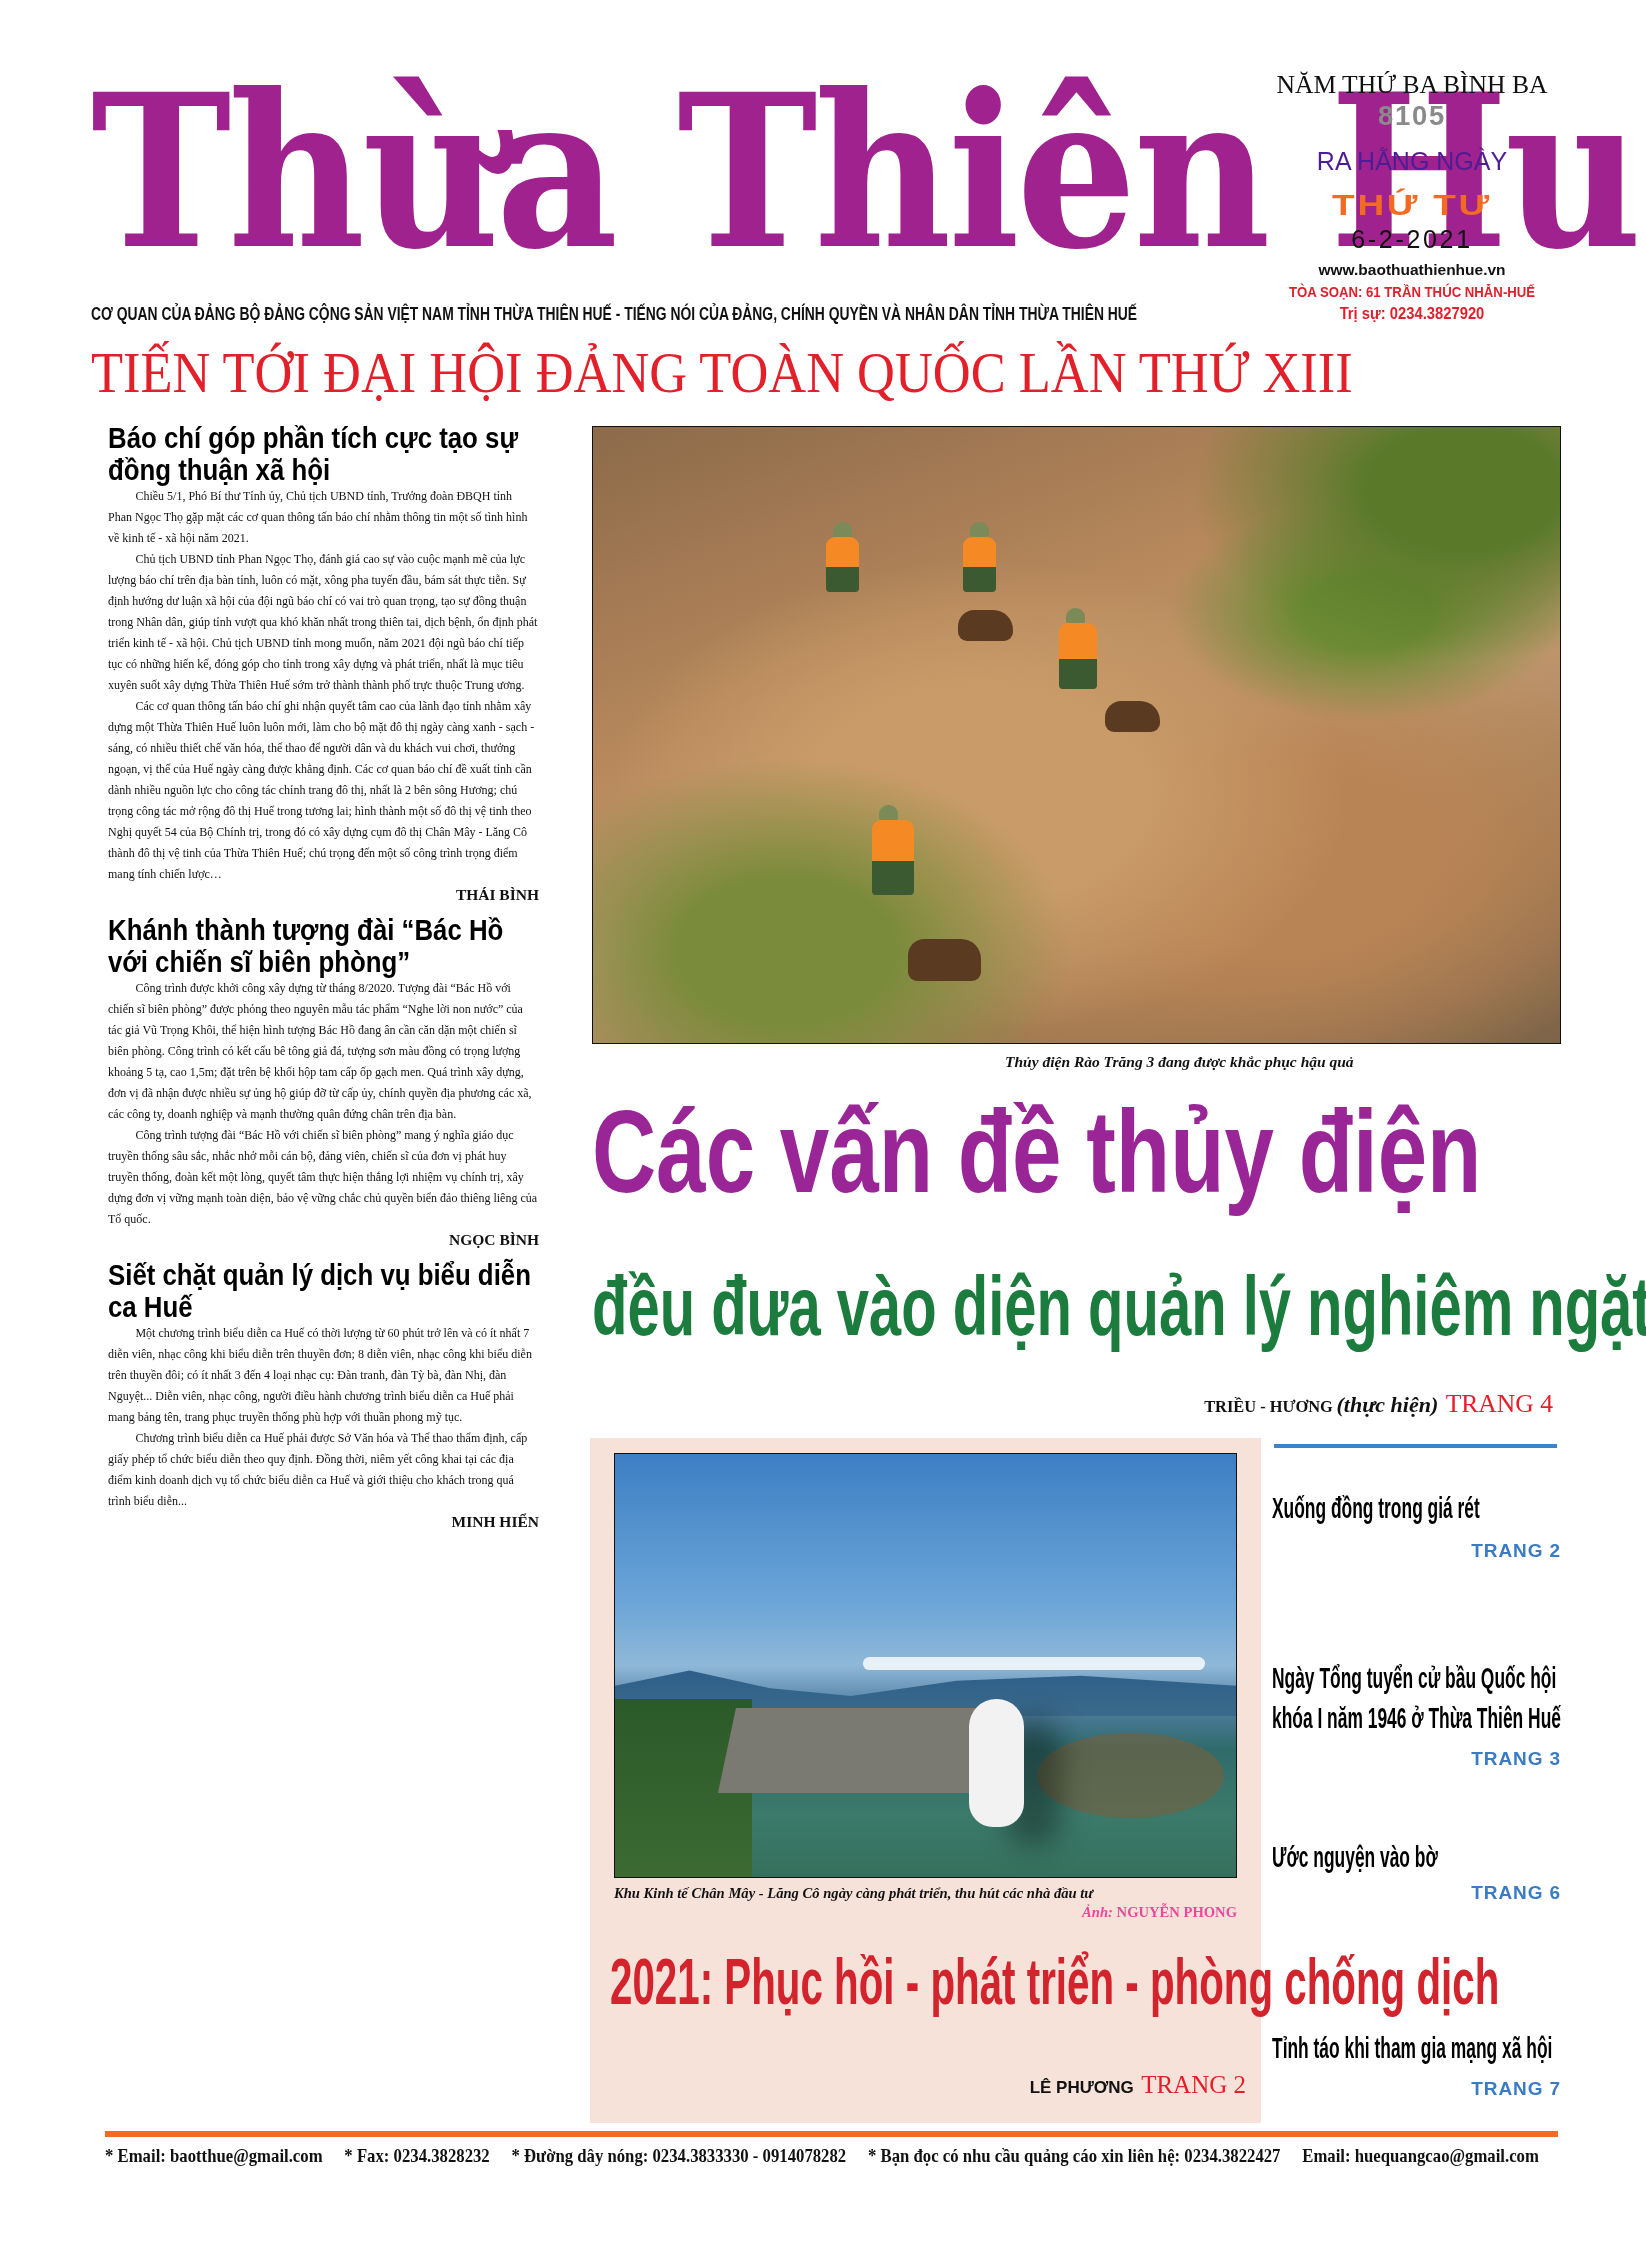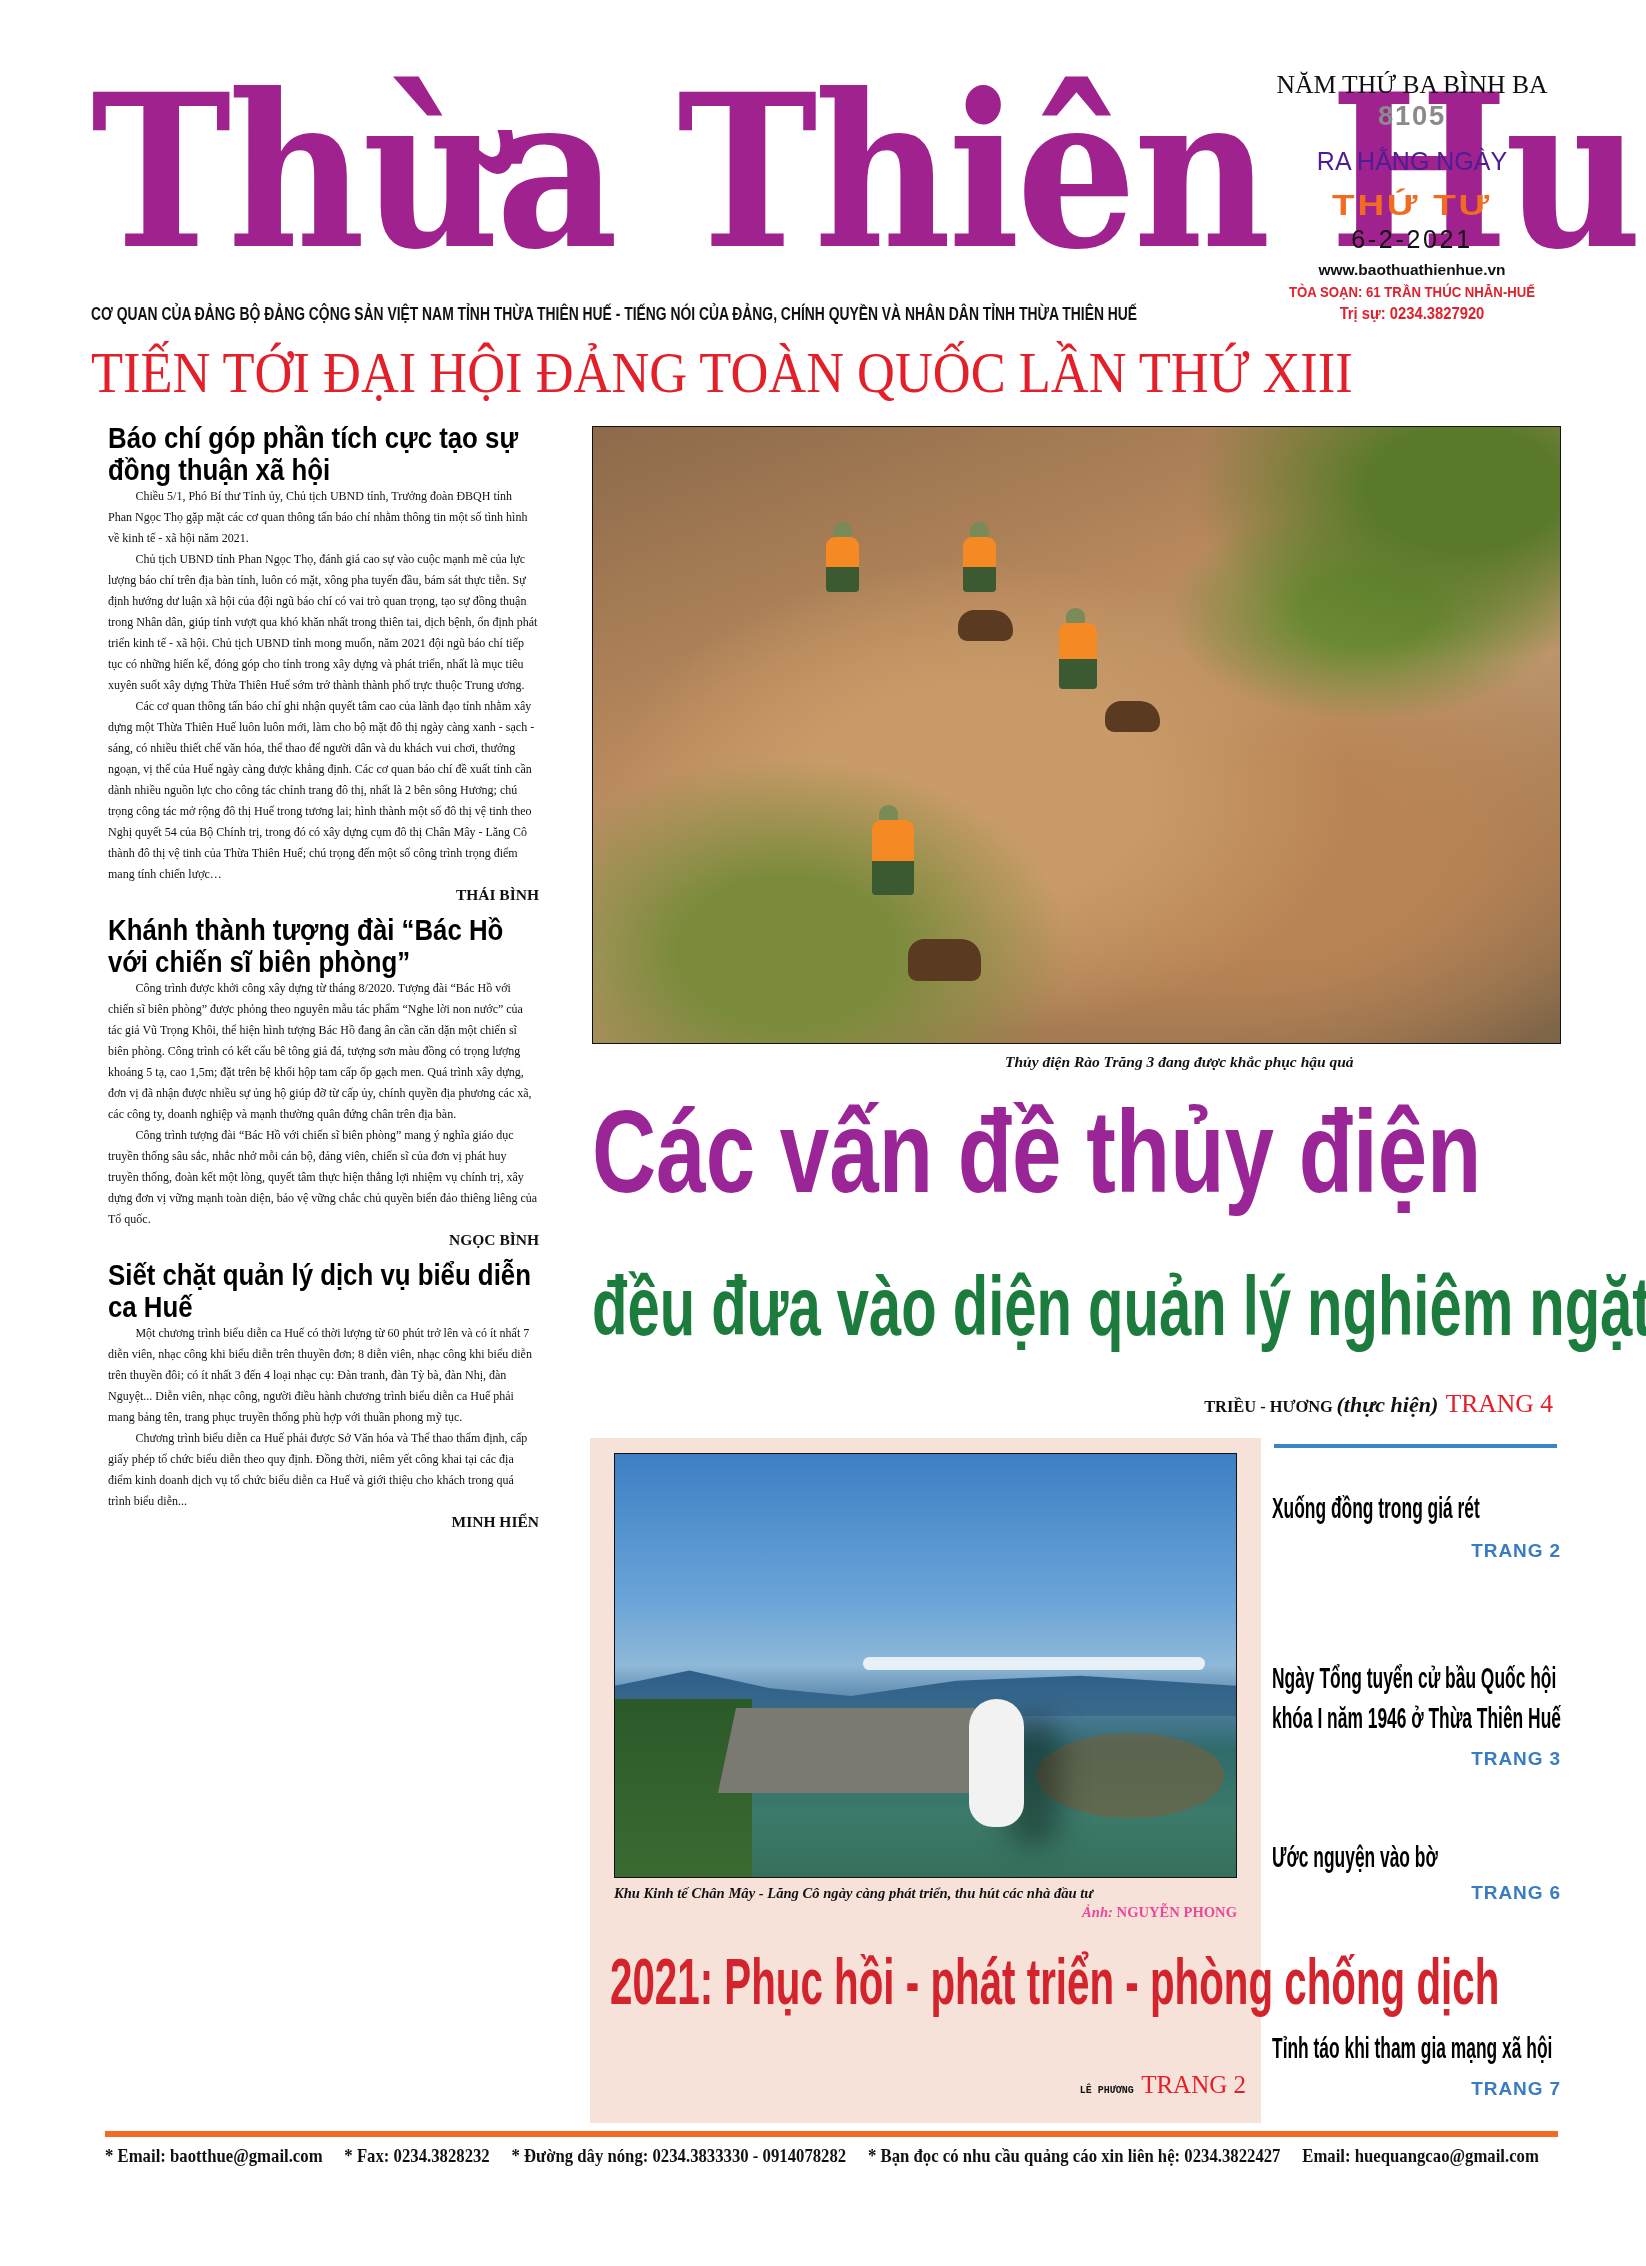--- a/index.html
+++ b/index.html
@@ -59,21 +59,21 @@
   .photo2 .pier { position:absolute; left:18%; top:60%; width:45%; height:20%; background:#7a7a72; transform:skewX(-12deg); }
   .photo2 .ship { position:absolute; left:57%; top:58%; width:55px; height:128px; border-radius:27.4px 27.4px 24px 24px; background:#f2f2f2; box-shadow:37px 18.3px 27.4px rgba(0,0,0,0.35); }
   .photo2 .mud { position:absolute; left:68%; top:66%; width:30%; height:20%; border-radius:50%; background:rgba(120,95,60,0.6); }
   .photo2 .cloud { position:absolute; left:40%; top:48%; width:55%; height:12.8px; border-radius:6.4px; background:rgba(255,255,255,0.8); }
   .photo2 .mountain { position:absolute; left:0; top:50%; width:100%; height:12%; background:linear-gradient(#2d5e8a, #3a6a8a); clip-path:polygon(0 40%, 12% 10%, 25% 45%, 38% 60%, 55% 30%, 75% 20%, 100% 40%, 100% 100%, 0 100%); }
   .caption2 { left:614px; top:1885px; width:623px; font-family:"Liberation Serif", serif; font-style:italic; font-weight:bold; font-size:14.6px; color:#111; white-space:nowrap; }
   .photo-credit { left:614px; top:1904px; width:623px; text-align:right; font-family:"Liberation Serif", serif; font-weight:bold; font-size:14.6px; color:#ec4899; }
   .photo-credit i { font-weight:bold; }
   .head3 { left:610px; top:1937px; width:640px; font-family:"Liberation Sans", sans-serif; font-weight:bold; font-size:64px; line-height:91px; color:#d3232c; white-space:nowrap; transform:scaleX(0.63); transform-origin:left top; }
   .credit2 { left:822px; top:2071px; width:424px; text-align:right; white-space:nowrap; }
-  .credit2 .names { font-family:Liberation Mono, monospace; font-weight:bold; font-size:10px; color:#111; }
+  .credit2 .names { font-family:Liberation Sans, sans-serif; font-weight:bold; font-size:17px; color:#111; }
   .credit2 .page { font-family:"Liberation Serif", serif; font-size:25px; color:#e3202a; margin-left:3.7px; }
 
   
   .blue-rule { left:1274px; top:1444px; width:283px; height:3.7px; background:#3a85c9; }
   .teaser-title { font-family:"Liberation Sans", sans-serif; font-weight:bold; font-size:29px; line-height:40px; color:#000; white-space:nowrap; transform:scaleX(0.6); transform-origin:left top; }
   .teaser-page { font-family:"Liberation Sans", sans-serif; font-weight:bold; font-size:19px; line-height:24px; color:#3a7cc4; text-align:right; letter-spacing:0.9px; }
 
   
   .orange-rule { left:105px; top:2131px; width:1453px; height:6.4px; background:#f26b23; }
   .footer { left:105px; top:2144px; width:1462px; font-family:"Liberation Serif", serif; font-weight:bold; font-size:19px; line-height:24px; color:#111; white-space:nowrap; transform:scaleX(0.88); transform-origin:left top; }

